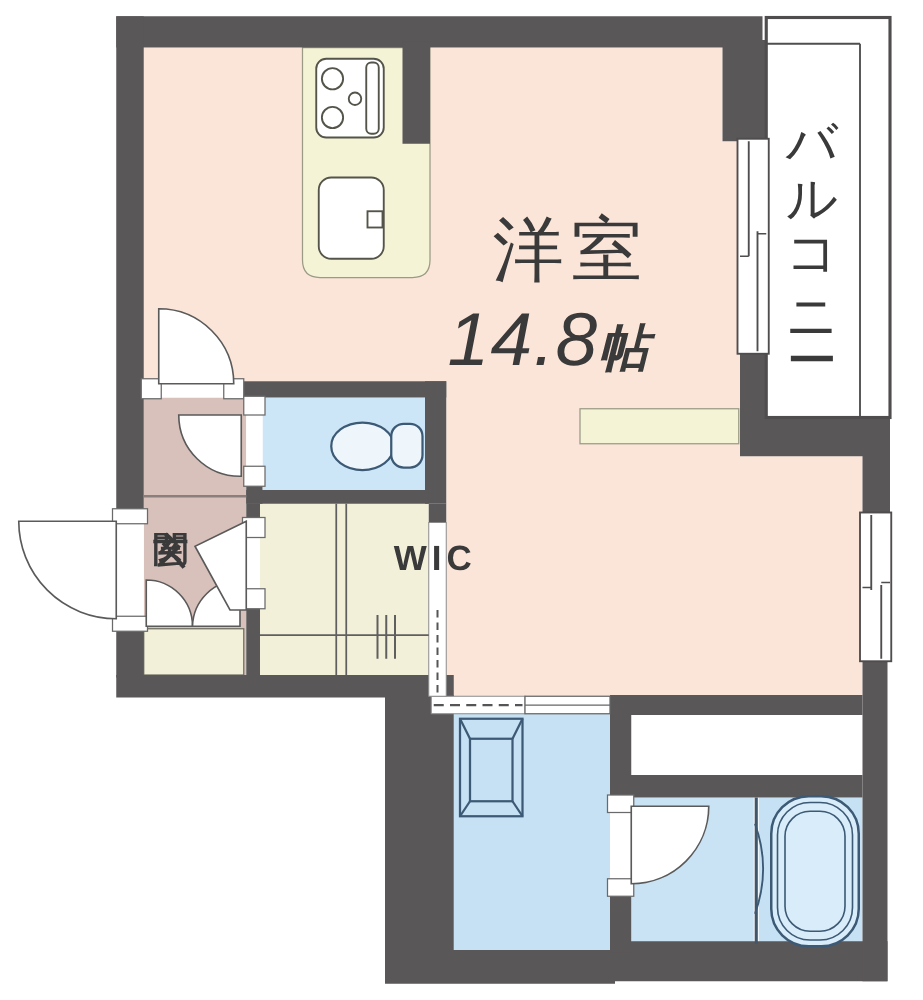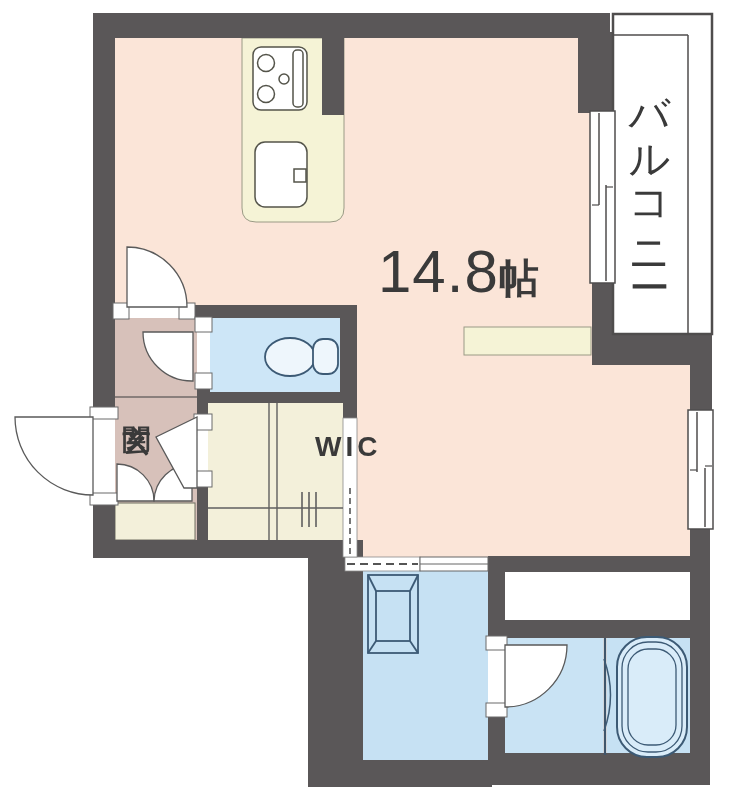--- a/index.html
+++ b/index.html
@@ -2,21 +2,21 @@
 <html><head>
 <meta charset="utf-8">
 <style>
   html,body{margin:0;padding:0;background:#ffffff;}
   #stage{position:relative;width:738px;height:800px;background:#ffffff;overflow:hidden;
          font-family:"Liberation Sans","DejaVu Sans",sans-serif;}
   #plan-svg{position:absolute;left:0;top:0;}
   .lbl{position:absolute;color:#3a3a3a;line-height:1;white-space:nowrap;}
   .vert{writing-mode:vertical-rl;text-orientation:mixed;}
   #main-room-label{left:394px;top:172px;font-size:57px;font-weight:500;letter-spacing:6px;}
-  #main-room-size{left:378px;top:242px;font-size:60px;font-weight:500;letter-spacing:1px;}
+  #main-room-size{left:358px;top:242px;font-size:60px;font-weight:500;letter-spacing:1px;font-style:italic;}
   #main-room-size .unit{font-size:40px;font-weight:600;}
   #balcony-label{left:629px;top:68px;font-size:41px;font-weight:500;letter-spacing:3px;height:240px;}
   #entrance-label{left:122px;top:402px;font-size:28px;font-weight:600;letter-spacing:2px;}
   #wic-label{left:283px;top:433px;font-size:28px;font-weight:700;letter-spacing:4px;margin-left:32px;}
 </style>
 </head>
 <body>
 
 <div id="stage">
 <svg id="plan-svg" width="738" height="800" viewBox="0 0 738 800">
@@ -167,17 +167,18 @@
   </g>
   <g stroke="#5f5f5f" stroke-width="1.6">
     <line x1="302" y1="492" x2="302" y2="527"></line>
     <line x1="309" y1="492" x2="309" y2="527"></line>
     <line x1="316" y1="492" x2="316" y2="527"></line>
   </g>
 
   <line x1="115" y1="397" x2="197" y2="397" stroke="#8a7f7c" stroke-width="2"></line>
 </svg>
 
+  <div class="lbl" id="main-room-label">洋室</div>
   <div class="lbl" id="main-room-size"><span>14.8</span><span class="unit">帖</span></div>
   <div class="lbl vert" id="balcony-label">バルコニー</div>
   <div class="lbl vert" id="entrance-label">玄関</div>
   <div class="lbl" id="wic-label">WIC</div>
 </div>
 
 </body></html>

